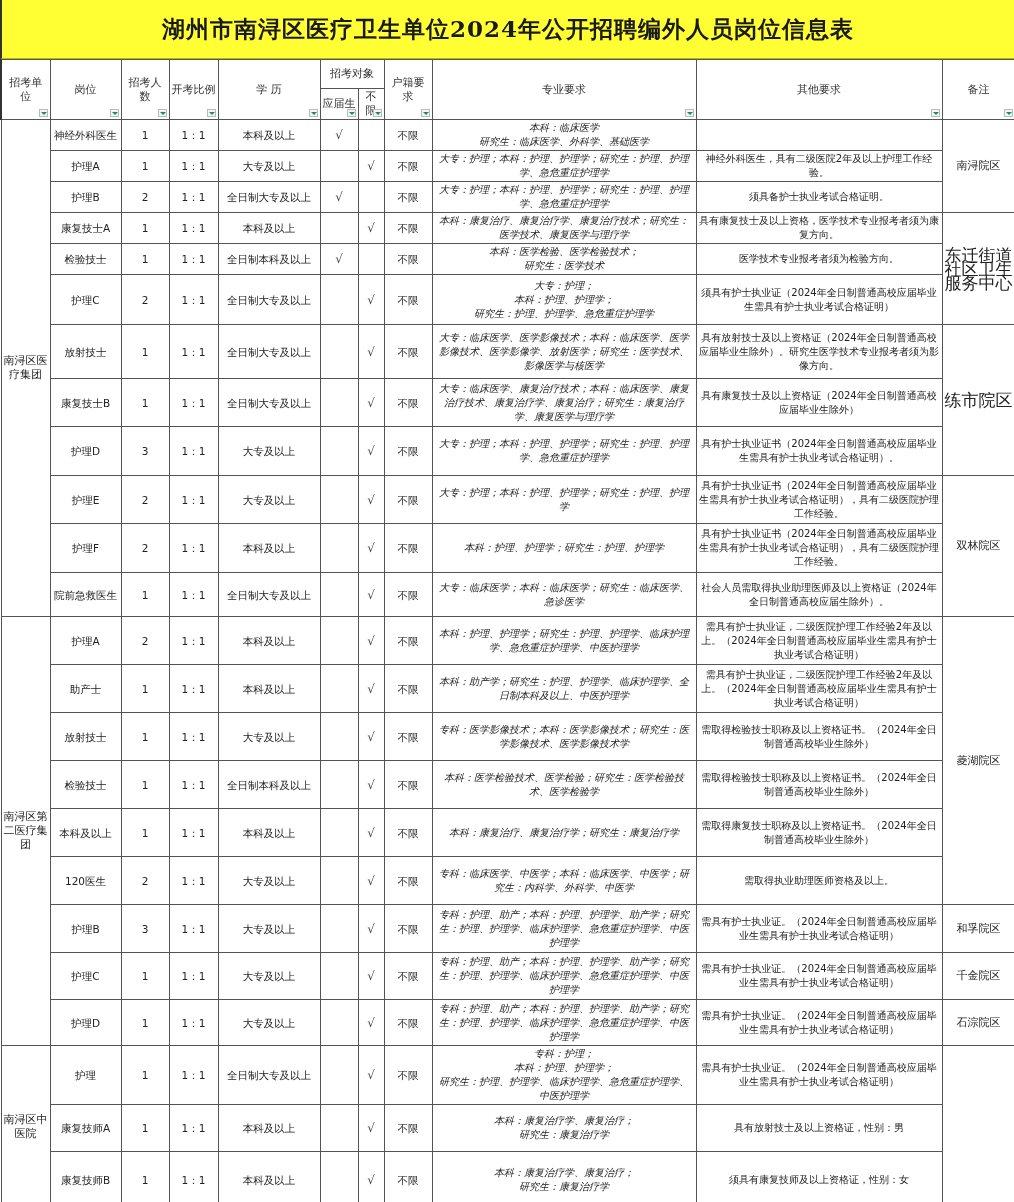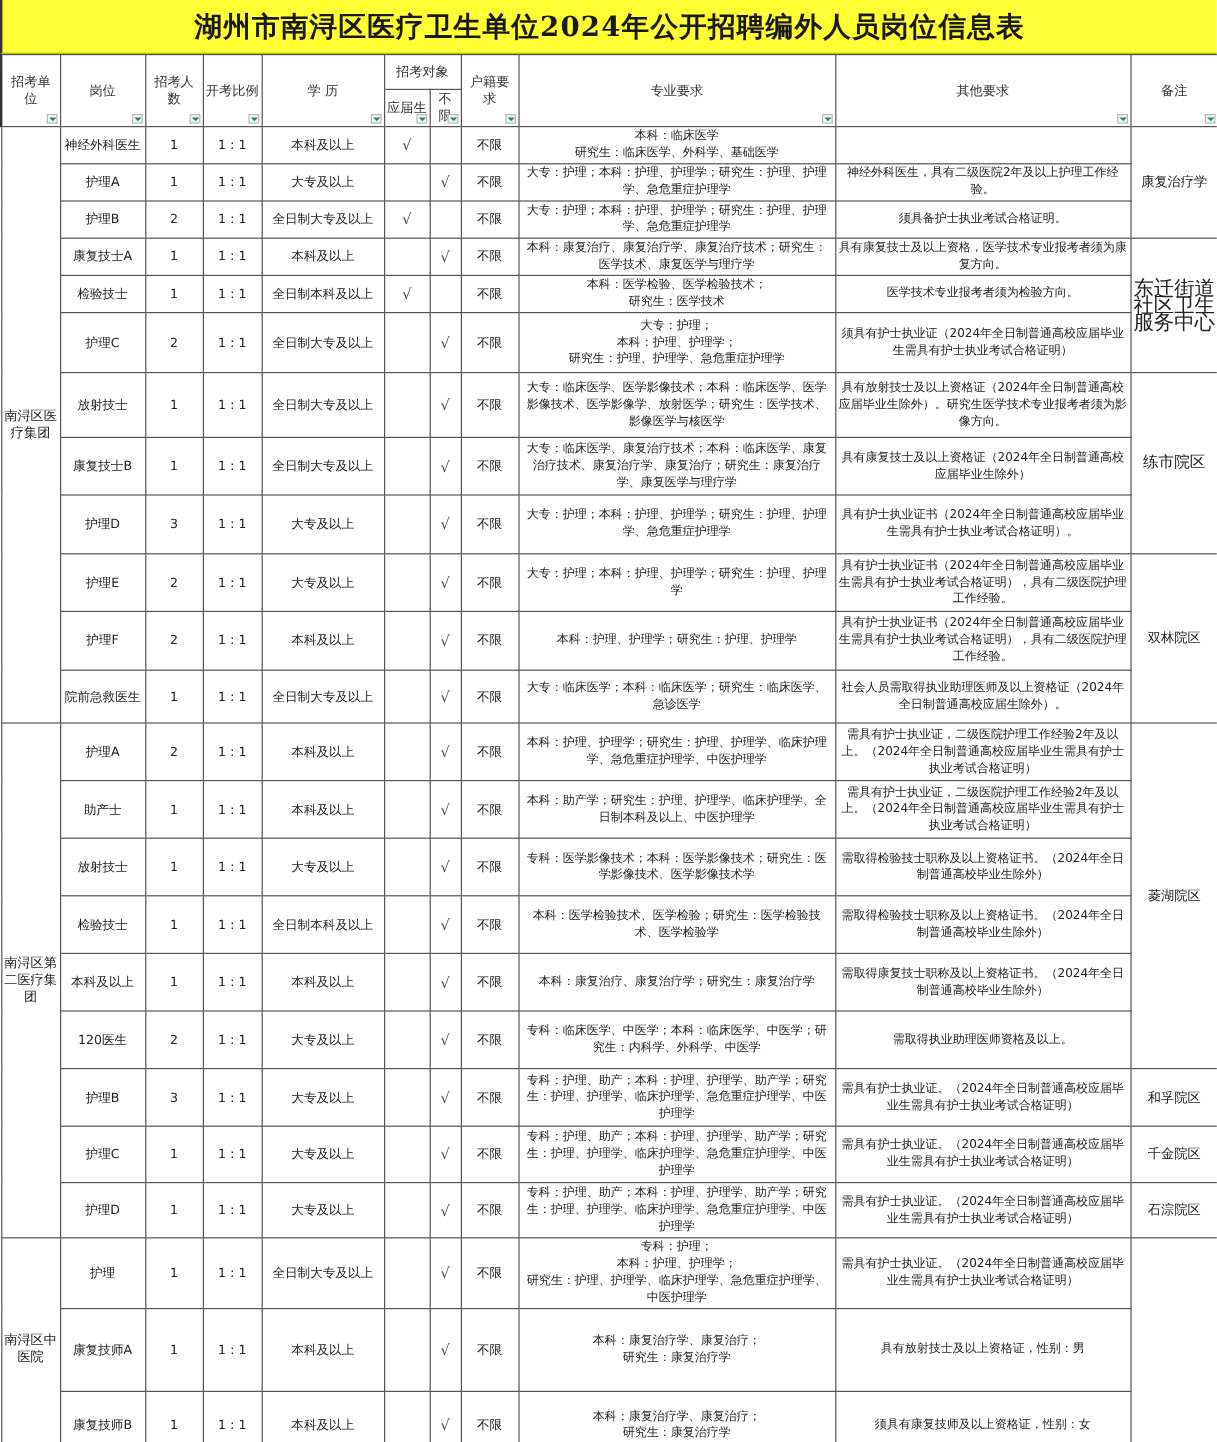--- a/index.html
+++ b/index.html
@@ -1,38 +1,38 @@
 <!DOCTYPE html>
 <html><head>
 <meta charset="utf-8">
 <style>
   html, body { margin: 0; padding: 0; background: #ffffff; }
   body { width: 1014px; height: 1202px; overflow: hidden; font-family: "DejaVu Sans", "Liberation Sans", sans-serif; color: #222; }
   .title-bar {
-    height: 45px; background: #ffff33; border-bottom: 1px solid #b8b800; border-left: 2px solid #333;
+    height: 59px; background: #ffff33; border-bottom: 1px solid #b8b800; border-left: 2px solid #333;
     display: flex; align-items: center; justify-content: center;
     font-family: "DejaVu Serif", "Liberation Serif", serif; font-weight: bold; font-size: 23px; color: #1a1a1a; letter-spacing: 1px;
     box-sizing: border-box;
   }
   table.grid { border-collapse: collapse; table-layout: fixed; width: 1014px; font-size: 10.5px; }
   table.grid td, table.grid th {
     border: 1px solid #555; text-align: center; vertical-align: middle; padding: 1px 2px; line-height: 14px; overflow: hidden;
   }
   table.grid th { font-weight: normal; position: relative; height: 26px; color: #333; font-size: 11px; }
   table.grid th.tall { height: 54px; }
   .filter {
     position: absolute; right: 2px; bottom: 2px; width: 9px; height: 8px; border: 1px solid #bbb; background: #f4f4f4; box-sizing: border-box;
   }
   .filter::after {
     content: ""; position: absolute; left: 1px; top: 2px; border-left: 3px solid transparent; border-right: 3px solid transparent; border-top: 3px solid #1a8a6a;
   }
   td.unit { border-left: 2px solid #333; font-size: 11px; }
   td.spec, td.other { font-size: 10px; }
   .check { color: #444; font-size: 12px; }
-  .pre { white-space: pre-line; }
+  .pre { white-space: pre-line; font-style: italic; }
 </style>
 </head>
 <body>
 
 <div class="title-bar">湖州市南浔区医疗卫生单位2024年公开招聘编外人员岗位信息表</div>
 
 <table class="grid">
   <colgroup>
     <col style="width:49px">
       <col style="width:71px">
@@ -70,21 +70,21 @@
         <td>神经外科医生</td>
         <td>1</td>
         <td>1：1</td>
         <td>本科及以上</td>
         <td class="check">√</td>
         <td class="check"></td>
         <td>不限</td>
         <td class="spec pre">本科：临床医学
 研究生：临床医学、外科学、基础医学</td>
         <td class="other"></td>
-        <td rowspan="3" style="font-size:11px">康复治疗学</td>
+        <td rowspan="3" style="font-size:11px">南浔院区</td>
       </tr>
       <tr style="height: 31px;">
         <td>护理A</td>
         <td>1</td>
         <td>1：1</td>
         <td>大专及以上</td>
         <td class="check"></td>
         <td class="check">√</td>
         <td>不限</td>
         <td class="spec pre">大专：护理；本科：护理、护理学；研究生：护理、护理学、急危重症护理学</td>
@@ -141,21 +141,21 @@
       <tr style="height: 54px;">
         <td>放射技士</td>
         <td>1</td>
         <td>1：1</td>
         <td>全日制大专及以上</td>
         <td class="check"></td>
         <td class="check">√</td>
         <td>不限</td>
         <td class="spec pre">大专：临床医学、医学影像技术；本科：临床医学、医学影像技术、医学影像学、放射医学；研究生：医学技术、影像医学与核医学</td>
         <td class="other">具有放射技士及以上资格证（2024年全日制普通高校应届毕业生除外）。研究生医学技术专业报考者须为影像方向。</td>
-        <td rowspan="3" style="font-size:13px">练市院区</td>
+        <td rowspan="3" style="font-size:17px">练市院区</td>
       </tr>
       <tr style="height: 48px;">
         <td>康复技士B</td>
         <td>1</td>
         <td>1：1</td>
         <td>全日制大专及以上</td>
         <td class="check"></td>
         <td class="check">√</td>
         <td>不限</td>
         <td class="spec pre">大专：临床医学、康复治疗技术；本科：临床医学、康复治疗技术、康复治疗学、康复治疗；研究生：康复治疗学、康复医学与理疗学</td>
@@ -318,21 +318,21 @@
         <td>全日制大专及以上</td>
         <td class="check"></td>
         <td class="check">√</td>
         <td>不限</td>
         <td class="spec pre">专科：护理；
 本科：护理、护理学；
 研究生：护理、护理学、临床护理学、急危重症护理学、中医护理学</td>
         <td class="other">需具有护士执业证。（2024年全日制普通高校应届毕业生需具有护士执业考试合格证明）</td>
         <td rowspan="3" style="font-size:11px"></td>
       </tr>
-      <tr style="height: 69px;">
+      <tr style="height: 47px;">
         <td>康复技师A</td>
         <td>1</td>
         <td>1：1</td>
         <td>本科及以上</td>
         <td class="check"></td>
         <td class="check">√</td>
         <td>不限</td>
         <td class="spec pre">本科：康复治疗学、康复治疗；
 研究生：康复治疗学</td>
         <td class="other">具有放射技士及以上资格证，性别：男</td>

